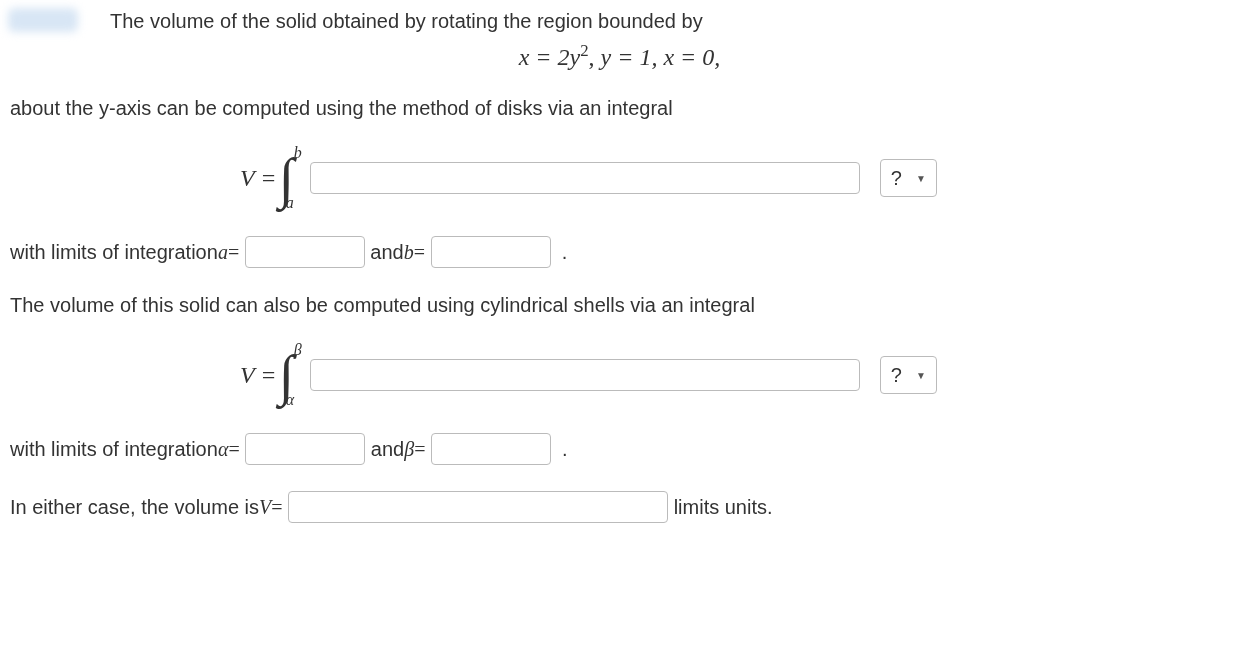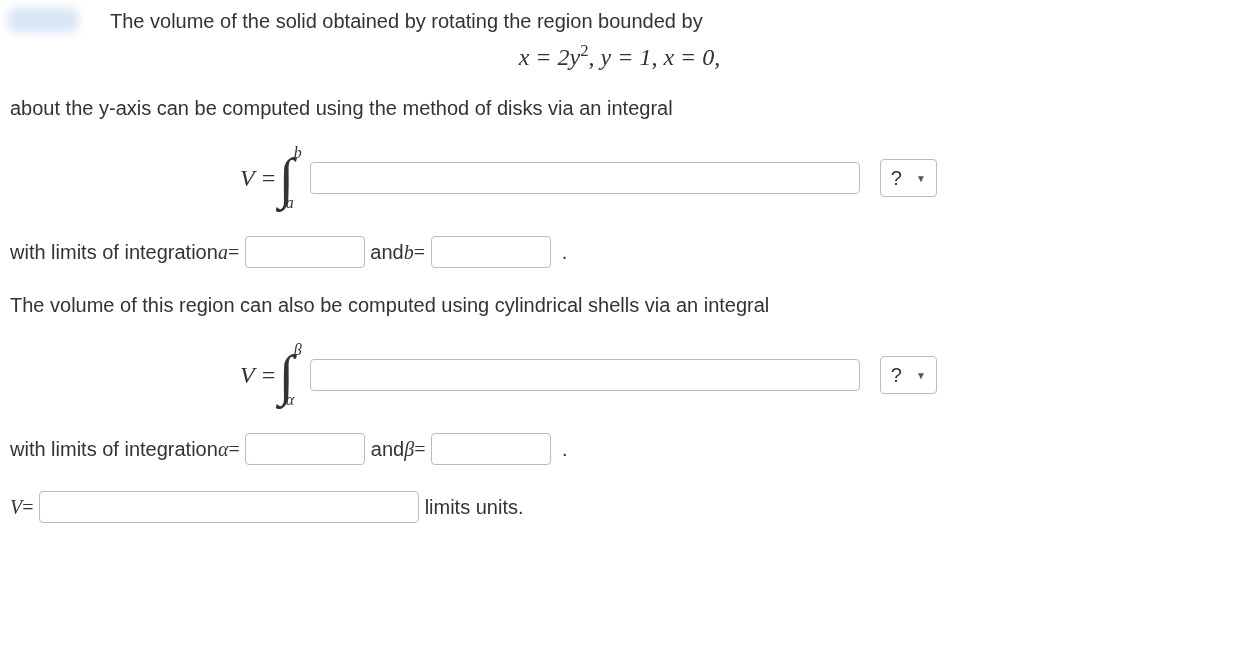--- a/index.html
+++ b/index.html
@@ -147,21 +147,21 @@
   <span class="math-up"> = </span>
   &nbsp;<input type="text" class="text-field small-field" style="">&nbsp;
   <span> and </span>
   <span class="math">b</span>
   <span class="math-up"> = </span>
   &nbsp;<input type="text" class="text-field small-field" style="">&nbsp;&nbsp;
   <span>.</span>
 </div>
 
 <div class="row">
-  <span>The volume of this region can also be computed using cylindrical shells via an integral</span>
+  <span>The volume of this solid can also be computed using cylindrical shells via an integral</span>
 </div>
 
 <div class="row indent">
   <span class="math" style="font-size:24px;">V = </span>
   <span class="integral-wrap">
     <span class="integral-sign">∫</span>
     <span class="int-limits">
       <span class="int-upper">β</span>
       <span class="int-lower">α</span>
     </span>
@@ -179,17 +179,18 @@
   <span class="math-up"> = </span>
   &nbsp;<input type="text" class="text-field small-field" style="">&nbsp;
   <span> and </span>
   <span class="math">β</span>
   <span class="math-up"> = </span>
   &nbsp;<input type="text" class="text-field small-field" style="">&nbsp;&nbsp;
   <span>.</span>
 </div>
 
 <div class="row">
+  <span>In either case, the volume is </span>
   <span class="math">V</span>
   <span class="math-up"> = </span>
   &nbsp;<input type="text" class="text-field med-field" style="">&nbsp;
   <span> limits units.</span>
 </div>
 
 </body></html>

